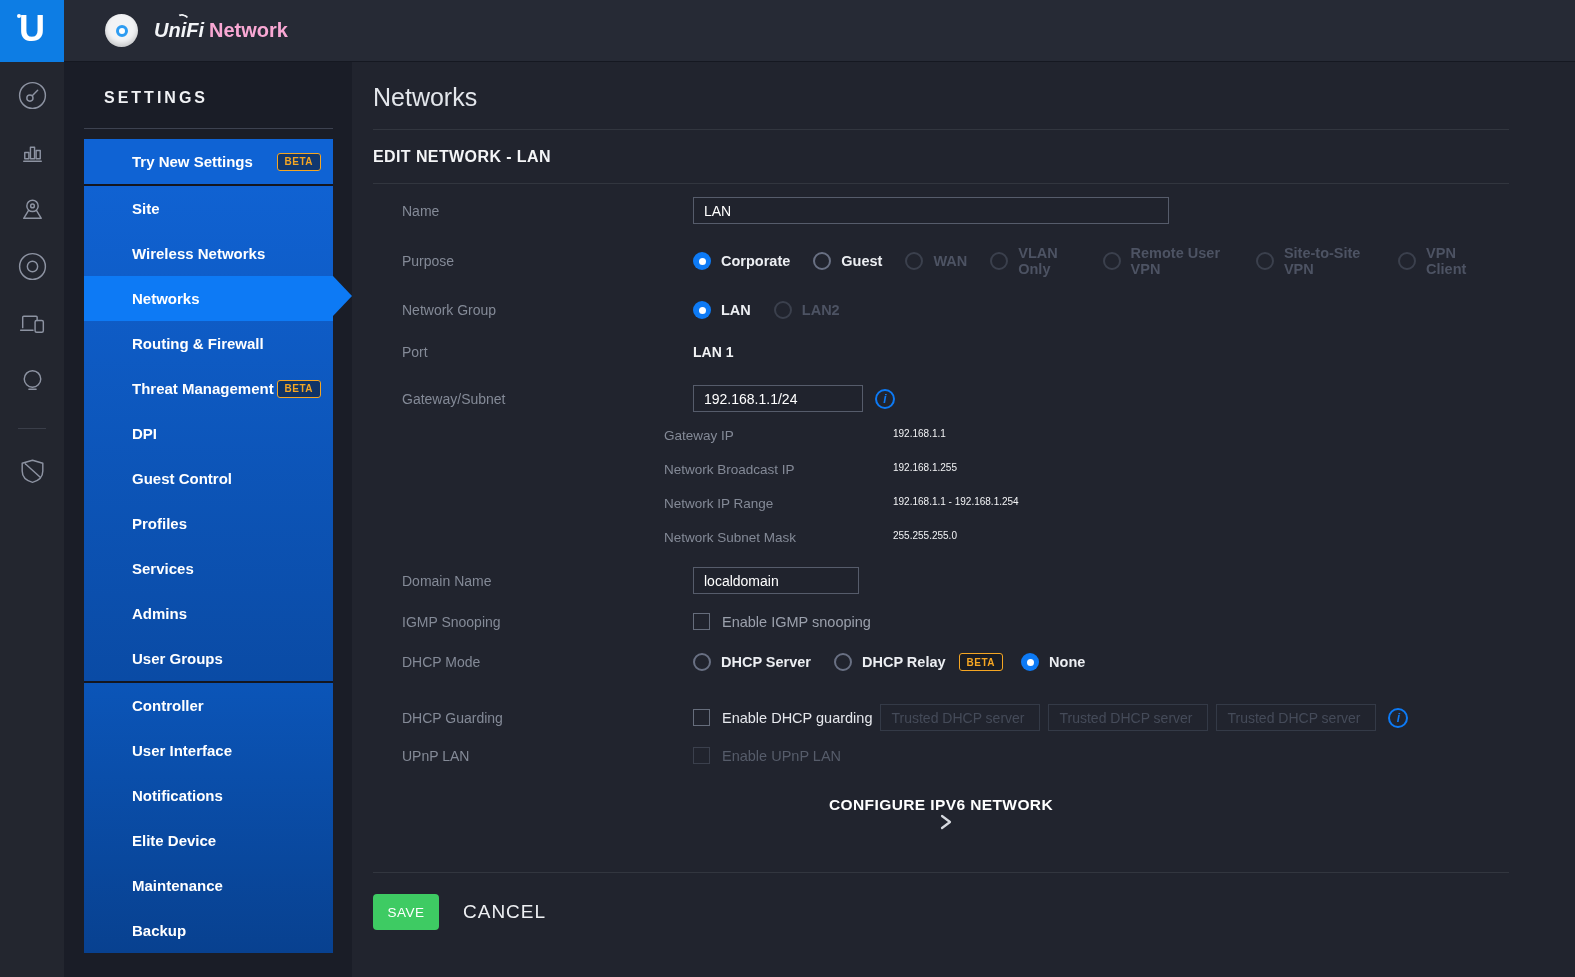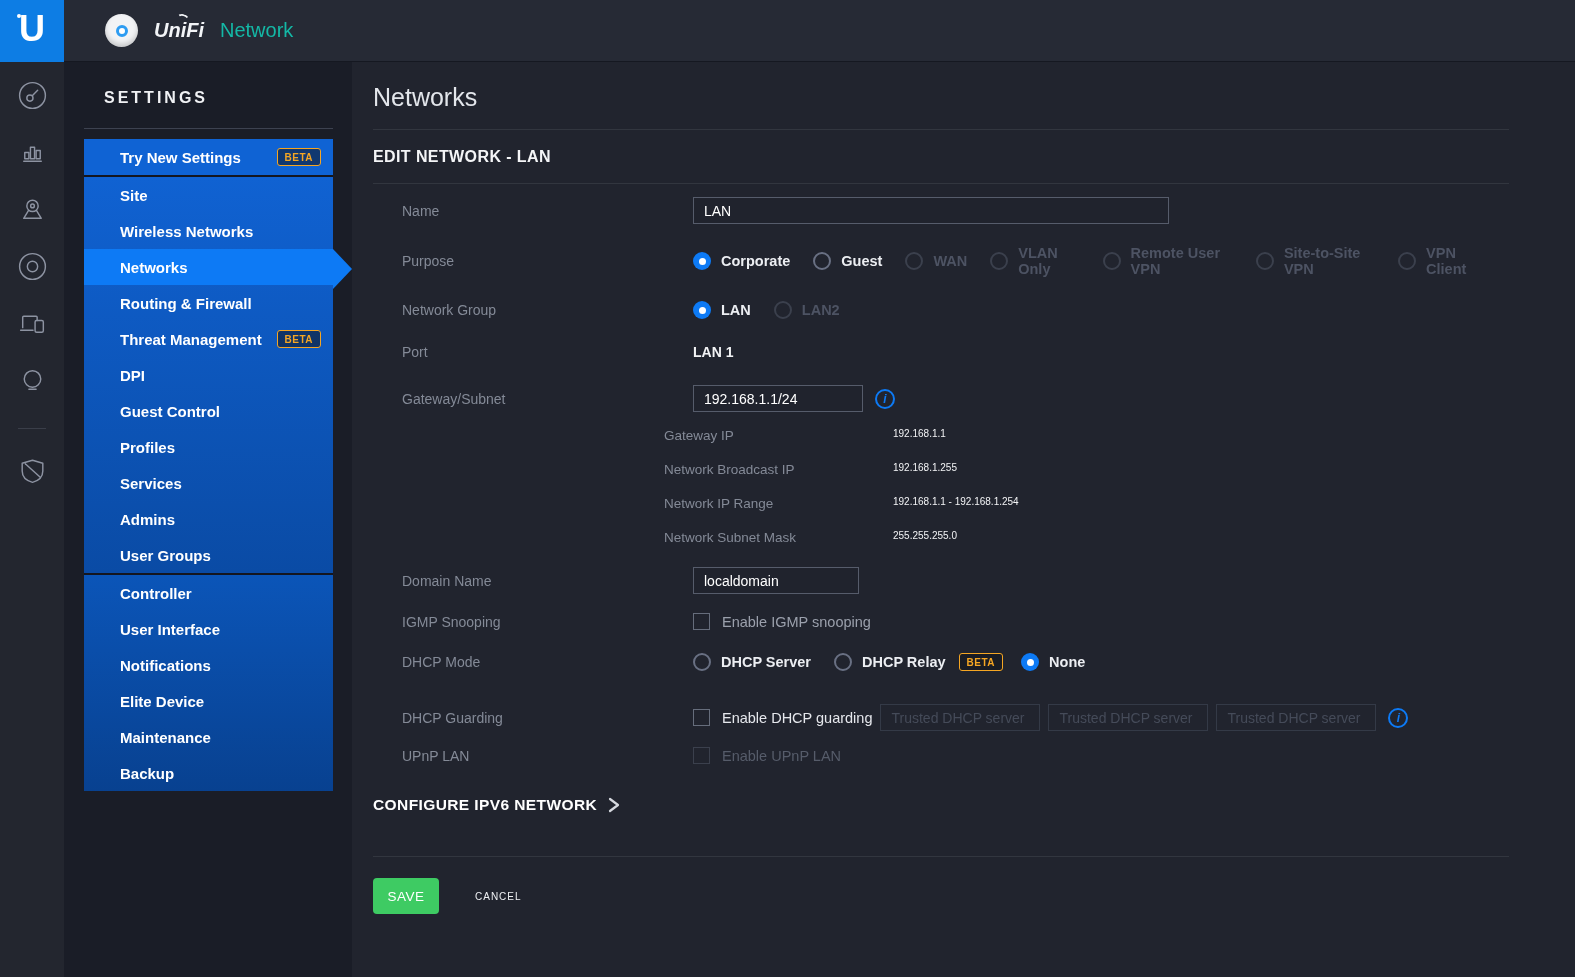--- a/index.html
+++ b/index.html
@@ -25,21 +25,21 @@
   .d2 { width:3px; height:3px; top:21px; left:22px; }
   .d3 { width:2px; height:2px; top:15px; left:24px; }
   .ap {
     margin-left:41px; width:33px; height:33px; border-radius:50%;
     background:#f2f3f5; display:flex; align-items:center; justify-content:center;
     box-shadow:inset 0 -3px 5px rgba(0,0,0,.18);
   }
   .ap-ring { width:12px; height:12px; border:3px solid #2d9cf2; border-radius:50%; background:#fff; }
   .app-title { margin-left:16px; font-size:20px; color:#f2f4f7; position:relative; }
   .t-uni { font-style:italic; font-weight:700; }
-  .t-net { font-weight:400; margin-left:16px; color:#14b8a6; }
+  .t-net { font-weight:700; margin-left:5px; color:#f9a8d4; }
   .wifi-arc {
     position:absolute; top:-5px; left:22px; width:13px; height:11px;
     border:2px solid transparent; border-top-color:#f2f4f7; border-radius:50%;
     transform:rotate(14deg);
   }
   
   .rail {
     position:absolute; top:62px; left:0; bottom:0; width:64px; background:#23262f;
     display:flex; flex-direction:column; align-items:center; padding-top:16px;
   }
@@ -54,21 +54,21 @@
     margin:27px 0 0 40px; color:#f0f1f4; font-size:16px; font-weight:700; letter-spacing:3px;
   }
   .settings-divider { margin:21px 0 0 20px; width:249px; height:1px; background:#3d4250; }
   .menu { position:absolute; top:77px; left:20px; width:249px; }
   .msec { display:flex; flex-direction:column; }
   .msec-1 { background:#0f63d4; }
   .msec-2 { background:linear-gradient(180deg,#1062d2 0%,#0a4ba5 100%); }
   .msec-3 { background:linear-gradient(180deg,#0b55b8 0%,#084190 100%); }
   .msec-gap { height:2px; background:#14161f; }
   .mi {
-    height:36px; display:flex; align-items:center; padding:0 12px 0 36px;
+    height:45px; display:flex; align-items:center; padding:0 12px 0 48px;
     cursor:pointer; position:relative;
   }
   .mi-label { color:#fff; font-size:15px; font-weight:600; }
   .mi.selected { background:#0d7af5; }
   .mi-arrow {
     position:absolute; right:-19px; top:0; width:0; height:0;
     border-left:19px solid #0d7af5; border-top:20.8px solid transparent; border-bottom:20.9px solid transparent;
   }
   .beta {
     margin-left:auto; border:1px solid #f5a623; color:#f5a623; background:rgba(20,22,30,.55);
@@ -119,34 +119,34 @@
     font-size:12px; font-weight:700; font-style:italic; display:flex; align-items:center;
     justify-content:center; cursor:pointer; flex:0 0 auto;
   }
   
   .gdetails { margin:16px 0 0 291px; }
   .drow { display:flex; margin-bottom:19px;gap:33px; }
   .dlabel { width:196px; flex:0 0 196px; color:#848a97; font-size:13.5px; }
   .dvalue { color:#f2f3f5; font-size:10px; }
   .port-value { color:#f2f3f5; font-size:14px; font-weight:600; }
   
-  .ipv6 { margin-top:32px; display:flex; align-items:center; cursor:pointer; }
+  .ipv6 { margin-top:32px; display:flex; align-items:center; cursor:pointer;flex-direction:column; }
   .ipv6-label { color:#fff; font-size:15.5px; font-weight:700; letter-spacing:.4px; }
   .chev { margin-left:10px; display:flex; }
   .chev svg { width:14px; height:16px; stroke:#d6d9df; stroke-width:2.2; fill:none; stroke-linecap:round; stroke-linejoin:round; }
   
   .btn-div { margin-top:42px; }
   .btnrow { margin-top:21px; display:flex; align-items:center; }
   .save-btn {
     width:66px; height:36px; background:#3ecb63; border:none; border-radius:4px;
     color:#fff; font-family:"Liberation Sans",sans-serif; font-size:13.5px; letter-spacing:.5px; cursor:pointer;
   }
   .cancel-btn {
-    margin-left:36px; background:none; border:none; color:#eef0f3;
-    font-family:"Liberation Sans",sans-serif; font-size:10px; letter-spacing:1px; cursor:pointer;
+    margin-left:24px; background:none; border:none; color:#eef0f3;
+    font-family:"Liberation Sans",sans-serif; font-size:19px; letter-spacing:1px; cursor:pointer;
   }
   .mt13{margin-top:13px}.mt21{margin-top:21px}.mt24{margin-top:24px}.mt25{margin-top:25px}
   .mt22{margin-top:22px}.mt19{margin-top:19px}.mt23{margin-top:23px}.mt33{margin-top:33px}.mt16{margin-top:16px}
   .gap12{margin-left:12px}.gap8{margin-left:8px}
 </style>
 </head>
 <body>
 
 <div class="app">
 

